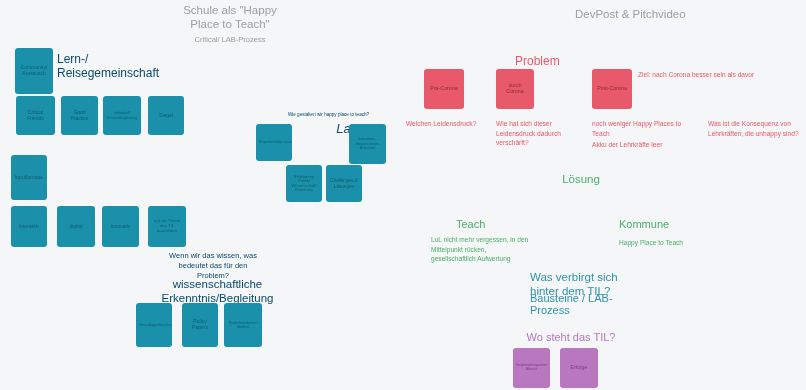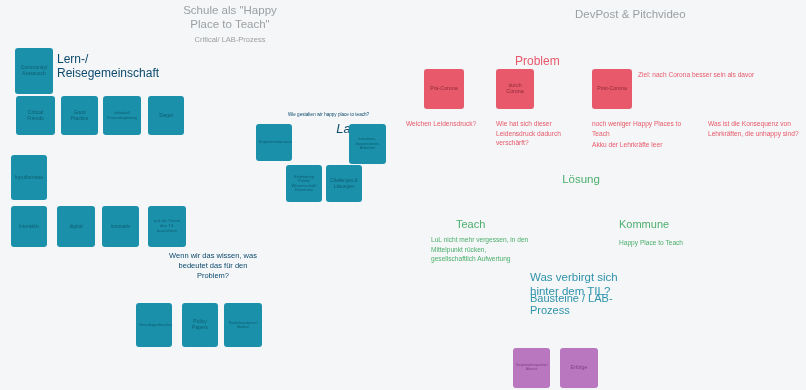--- a/index.html
+++ b/index.html
@@ -77,20 +77,21 @@
     <span style="font-size:5px;">digital</span>
   </div>
   <div class="card teal" style="left:102px;top:206px;width:37px;height:41px;">
     <span style="font-size:5px;">innovativ</span>
   </div>
   <div class="card teal" style="left:148px;top:206px;width:38px;height:41px;">
     <span style="font-size:4.4px;">auf die Vision des TiL ausrichten</span>
   </div>
 
   <div class="txt teal-t" style="left:163px;top:251px;width:100px;font-size:7.5px;line-height:1.35;text-align:center;">Wenn wir das wissen, was bedeutet das für den Problem?</div>
+  <div class="txt heading teal-t" style="left:160px;top:277px;width:115px;font-size:11.5px;line-height:1.25;text-align:center;">wissenschaftliche Erkenntnis/Begleitung</div>
 
   <div class="card teal" style="left:136px;top:303px;width:36px;height:44px;">
     <span style="font-size:3.8px;">Grundlagenforschung</span>
   </div>
   <div class="card teal" style="left:182px;top:303px;width:36px;height:44px;">
     <span style="font-size:5px;">Policy Papers</span>
   </div>
   <div class="card teal" style="left:224px;top:303px;width:38px;height:44px;">
     <span style="font-size:3.6px;">Bedarfsanalysen/ Studien</span>
   </div>
@@ -137,20 +138,21 @@
 
   <div class="txt heading green-t" style="left:456px;top:218px;width:70px;font-size:11px;">Teach</div>
   <div class="txt green-t" style="left:431px;top:235px;width:98px;font-size:6.6px;line-height:1.45;">LuL nicht mehr vergessen, in den Mittelpunkt rücken, gesellschaftlich Aufwertung</div>
 
   <div class="txt heading green-t" style="left:619px;top:218px;width:80px;font-size:11px;">Kommune</div>
   <div class="txt green-t" style="left:619px;top:238px;width:110px;font-size:6.6px;line-height:1.45;">Happy Place to Teach</div>
 
   <div class="txt heading blue-t" style="left:530px;top:270px;width:105px;font-size:11.5px;line-height:1.25;">Was verbirgt sich hinter dem TIL?</div>
   <div class="txt blue-t" style="left:530px;top:292px;width:120px;font-size:11px;">Bausteine / LAB-Prozess</div>
 
+  <div class="txt heading purple-t" style="left:516px;top:331px;width:110px;font-size:11px;text-align:center;">Wo steht das TIL?</div>
 
   <div class="card purple" style="left:513px;top:348px;width:37px;height:40px;">
     <span style="font-size:3.4px;">Kooperationspartner/ Akteure</span>
   </div>
   <div class="card purple" style="left:560px;top:348px;width:38px;height:40px;">
     <span style="font-size:5.3px;">Erfolge</span>
   </div>
 
 </div>
 

